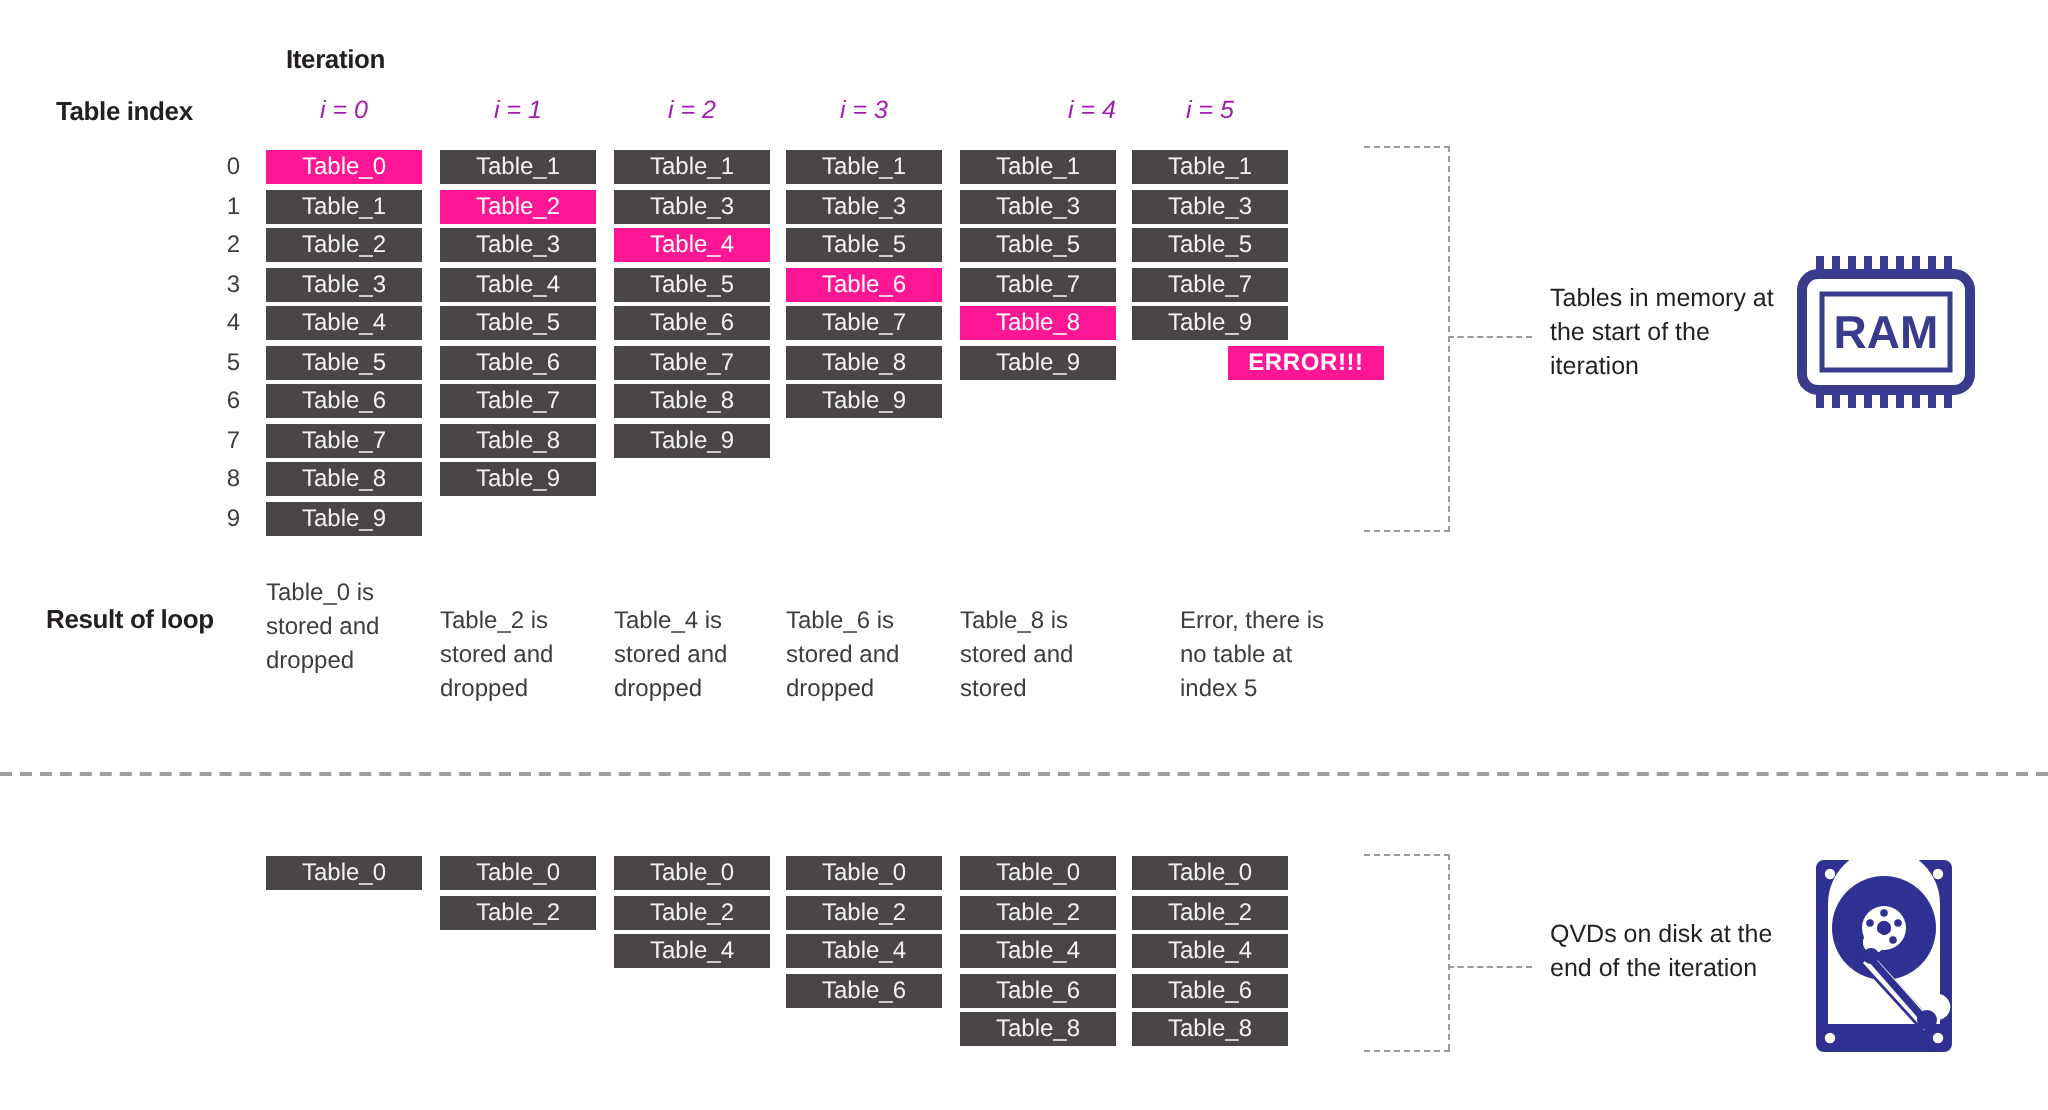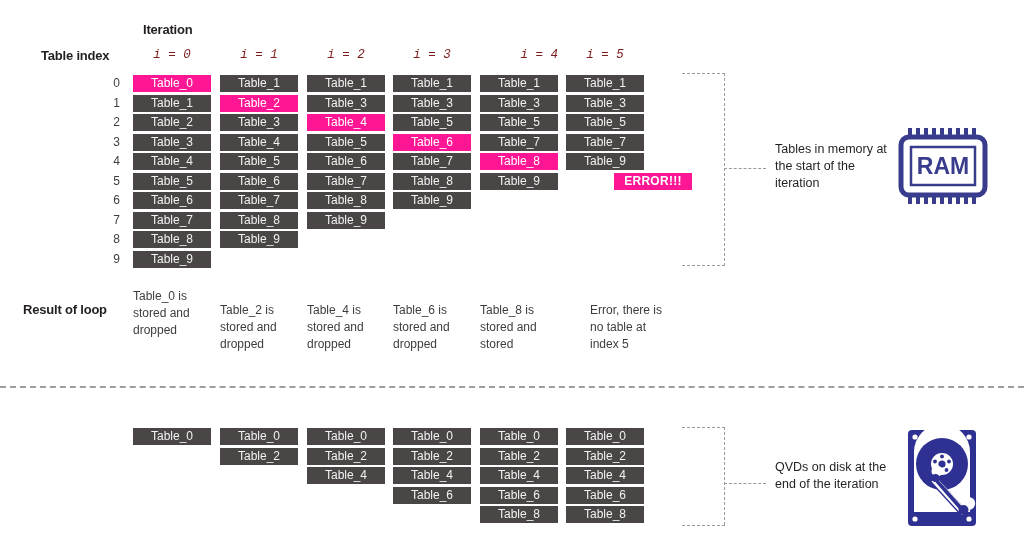--- a/index.html
+++ b/index.html
@@ -21,25 +21,24 @@
   .hdr-bold {
     font-weight: bold;
     font-size: 13px;
     color: #231f20;
     letter-spacing: -0.2px;
     white-space: nowrap;
   }
   .iter-label {
     font-style: italic;
     font-size: 12.5px;
-    color: #7f1d1d;
+    color: #a21caf;
     text-align: center;
     width: 78px;
     white-space: nowrap;
-    font-family: Liberation Mono, monospace;
   }
   .row-index {
     font-size: 12px;
     color: #3d3d3d;
     text-align: right;
     width: 40px;
   }
 
   
   .cell {
@@ -96,21 +95,21 @@
     height: 0;
   }
 
   svg { display: block; }
 </style>
 </head>
 <body>
 
 <div class="abs hdr-bold" style="left:143px; top:22px;">Iteration</div>
 
-<div class="abs hdr-bold" style="left:28px; top:48px;margin-left:13px;">Table index</div>
+<div class="abs hdr-bold" style="left:28px; top:48px;">Table index</div>
 
 <div class="abs hdr-bold" style="left:23px; top:302px;">Result of loop</div>
 
 <div id="col-headers">
     <div class="abs iter-label" style="left: 133px; top: 48px;">i = 0</div>
     <div class="abs iter-label" style="left: 220px; top: 48px;">i = 1</div>
     <div class="abs iter-label" style="left: 307px; top: 48px; text-align: center;">i = 2</div>
     <div class="abs iter-label" style="left: 393px; top: 48px;">i = 3</div>
     <div class="abs iter-label" style="left: 480px; top: 48px; text-align: right;">i = 4</div>
     <div class="abs iter-label" style="left: 566px; top: 48px;">i = 5</div>

